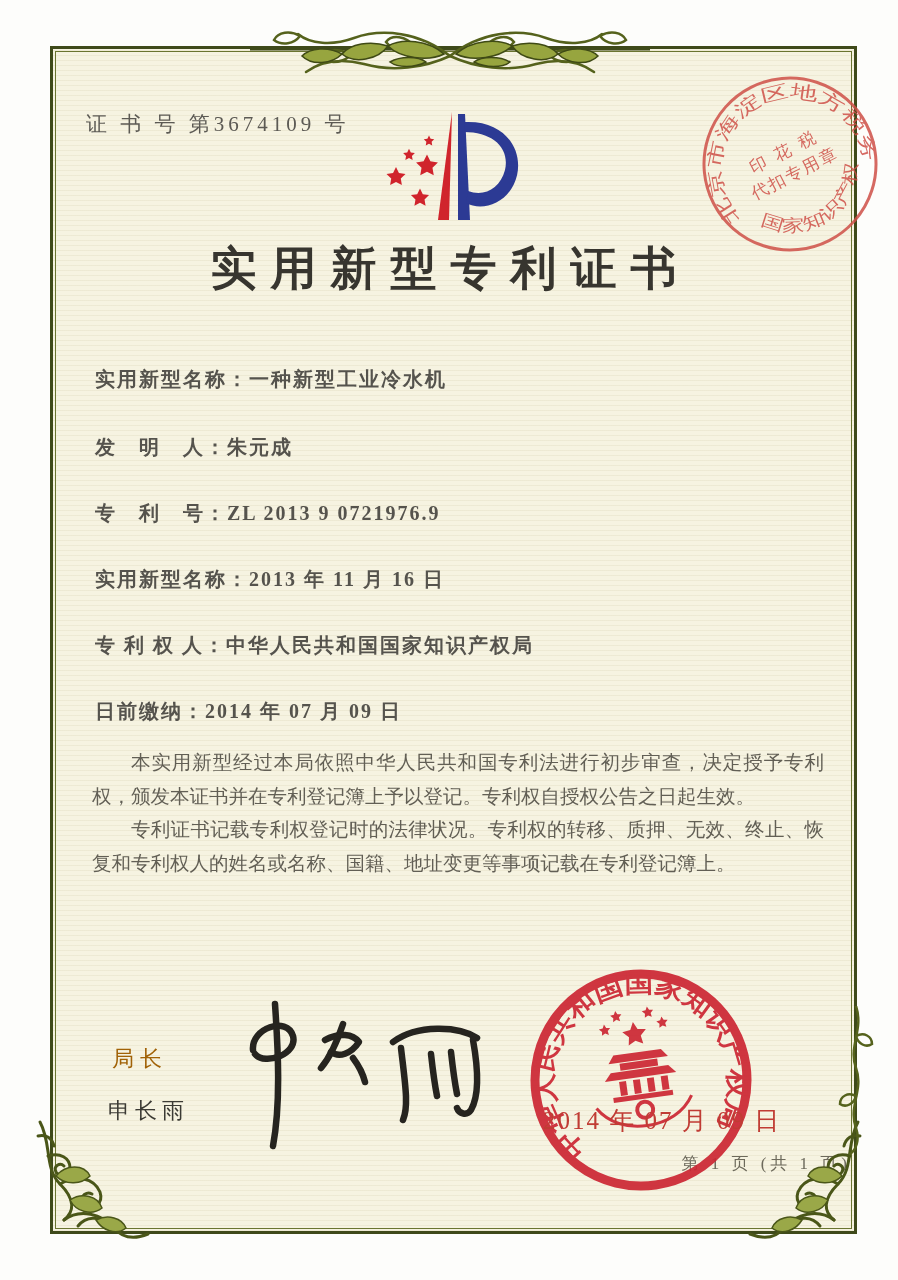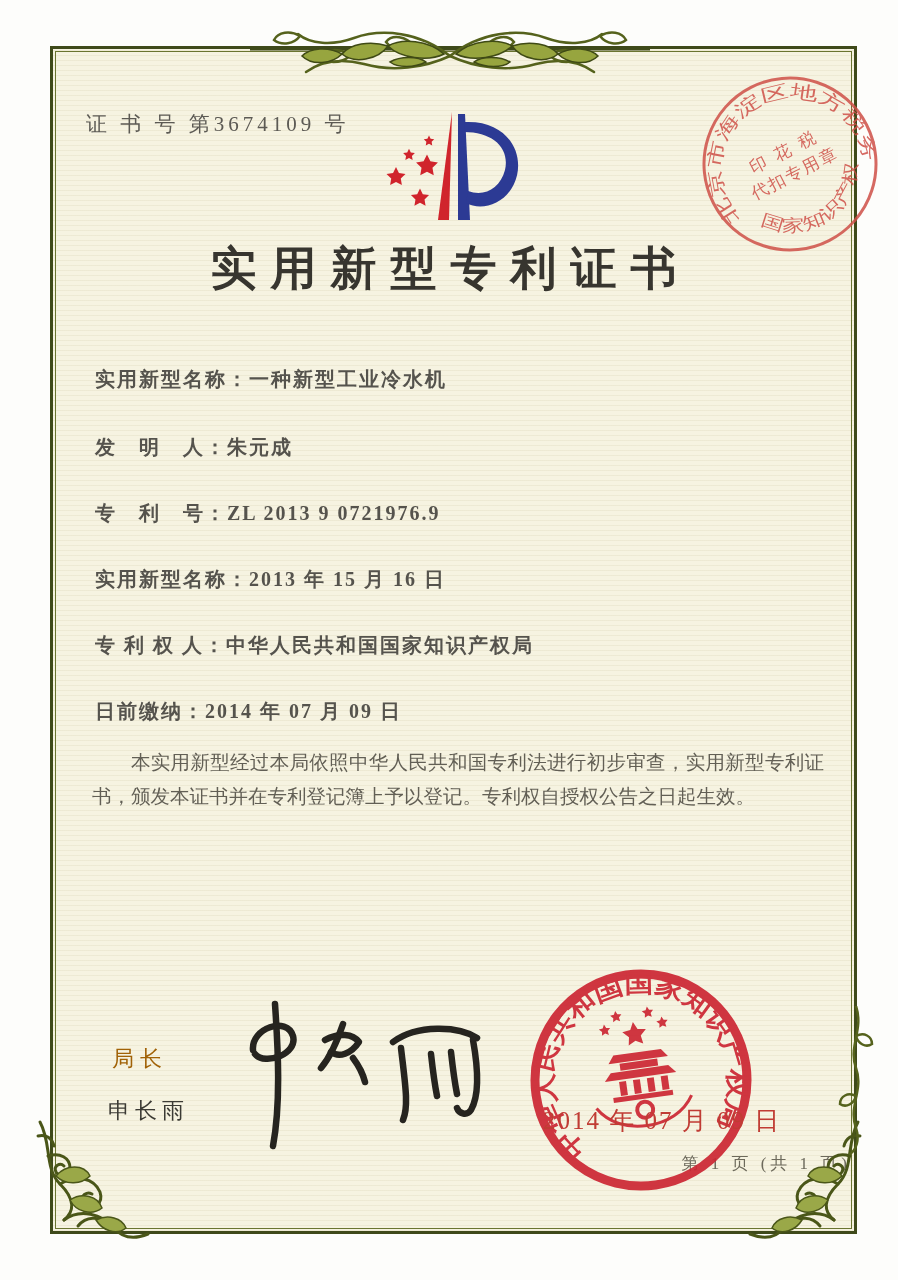--- a/index.html
+++ b/index.html
@@ -144,31 +144,32 @@
 <div class="abs field" style="top:366px">
   <span class="lbl">实用新型名称：</span><span>一种新型工业冷水机</span>
 </div>
 <div class="abs field" style="top:434px">
   <span class="lbl">发　明　人：</span><span>朱元成</span>
 </div>
 <div class="abs field" style="top:500px">
   <span class="lbl">专　利　号：</span><span>ZL 2013 9 0721976.9</span>
 </div>
 <div class="abs field" style="top:566px">
-  <span class="lbl">实用新型名称：</span><span>2013 年 15 月 16 日</span>
+  <span class="lbl">实用新型名称：</span><span>2013 年 11 月 16 日</span>
 </div>
 <div class="abs field" style="top:632px">
   <span class="lbl">专 利 权 人：</span><span>中华人民共和国国家知识产权局</span>
 </div>
 <div class="abs field" style="top:698px">
   <span class="lbl">日前缴纳：</span><span>2014 年 07 月 09 日</span>
 </div>
 
 <div class="abs paras">
-  <p>本实用新型经过本局依照中华人民共和国专利法进行初步审查，实用新型专利证书，颁发本证书并在专利登记簿上予以登记。专利权自授权公告之日起生效。</p>
+  <p>本实用新型经过本局依照中华人民共和国专利法进行初步审查，决定授予专利权，颁发本证书并在专利登记簿上予以登记。专利权自授权公告之日起生效。</p>
+  <p>专利证书记载专利权登记时的法律状况。专利权的转移、质押、无效、终止、恢复和专利权人的姓名或名称、国籍、地址变更等事项记载在专利登记簿上。</p>
 </div>
 
 <div class="abs signer-title">局长</div>
 <div class="abs signer-name">申长雨</div>
 
 <svg class="abs sig-wrap" viewBox="0 0 272 152">
   <g fill="none" stroke="#26241f" stroke-width="6.5" stroke-linecap="round" stroke-linejoin="round">
     <path d="M28,52 C26,30 62,18 68,38 C73,56 40,68 30,56"></path>
     <path d="M50,6 C53,50 56,105 48,148"></path>
     <path d="M118,26 C112,44 106,58 96,70"></path>

